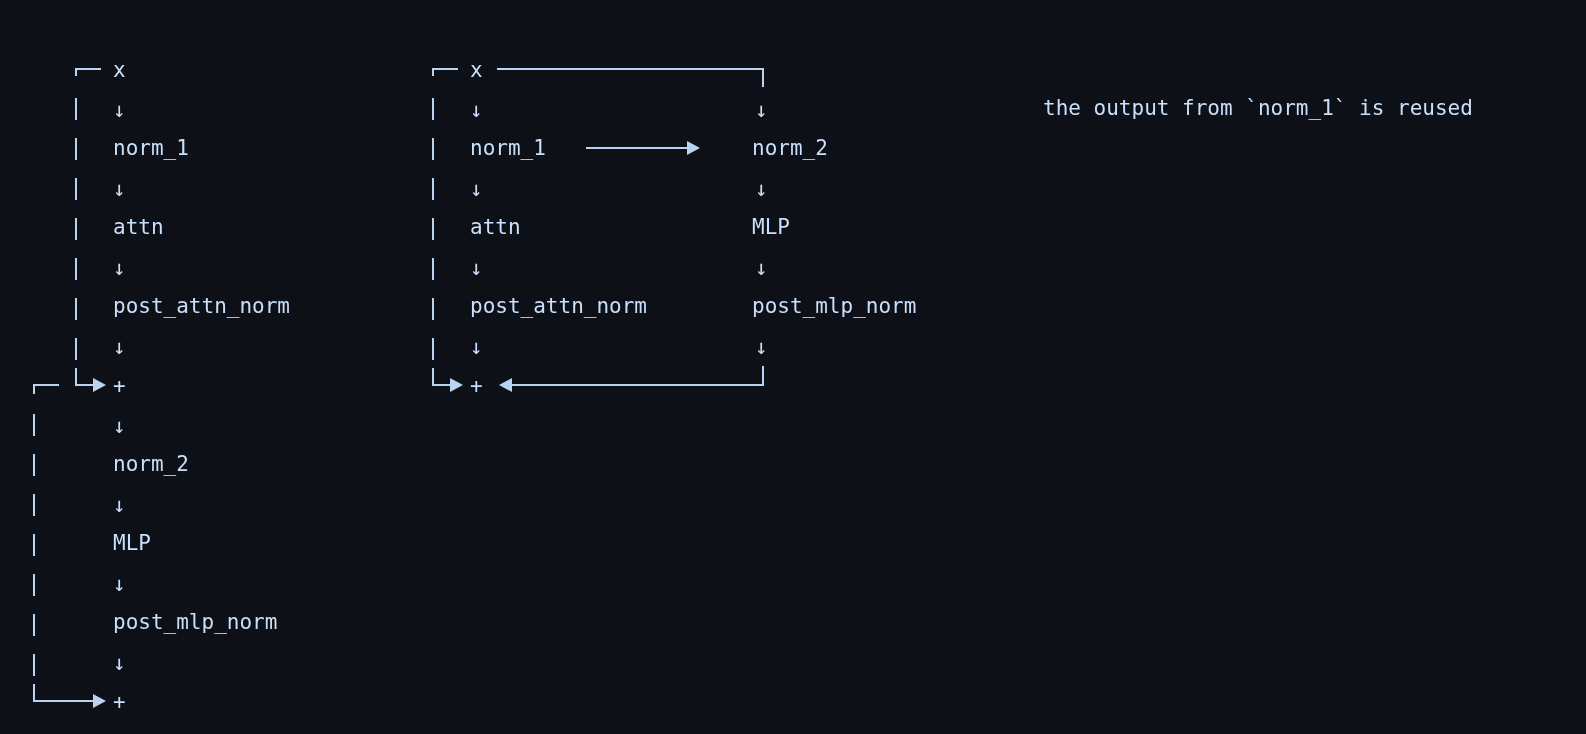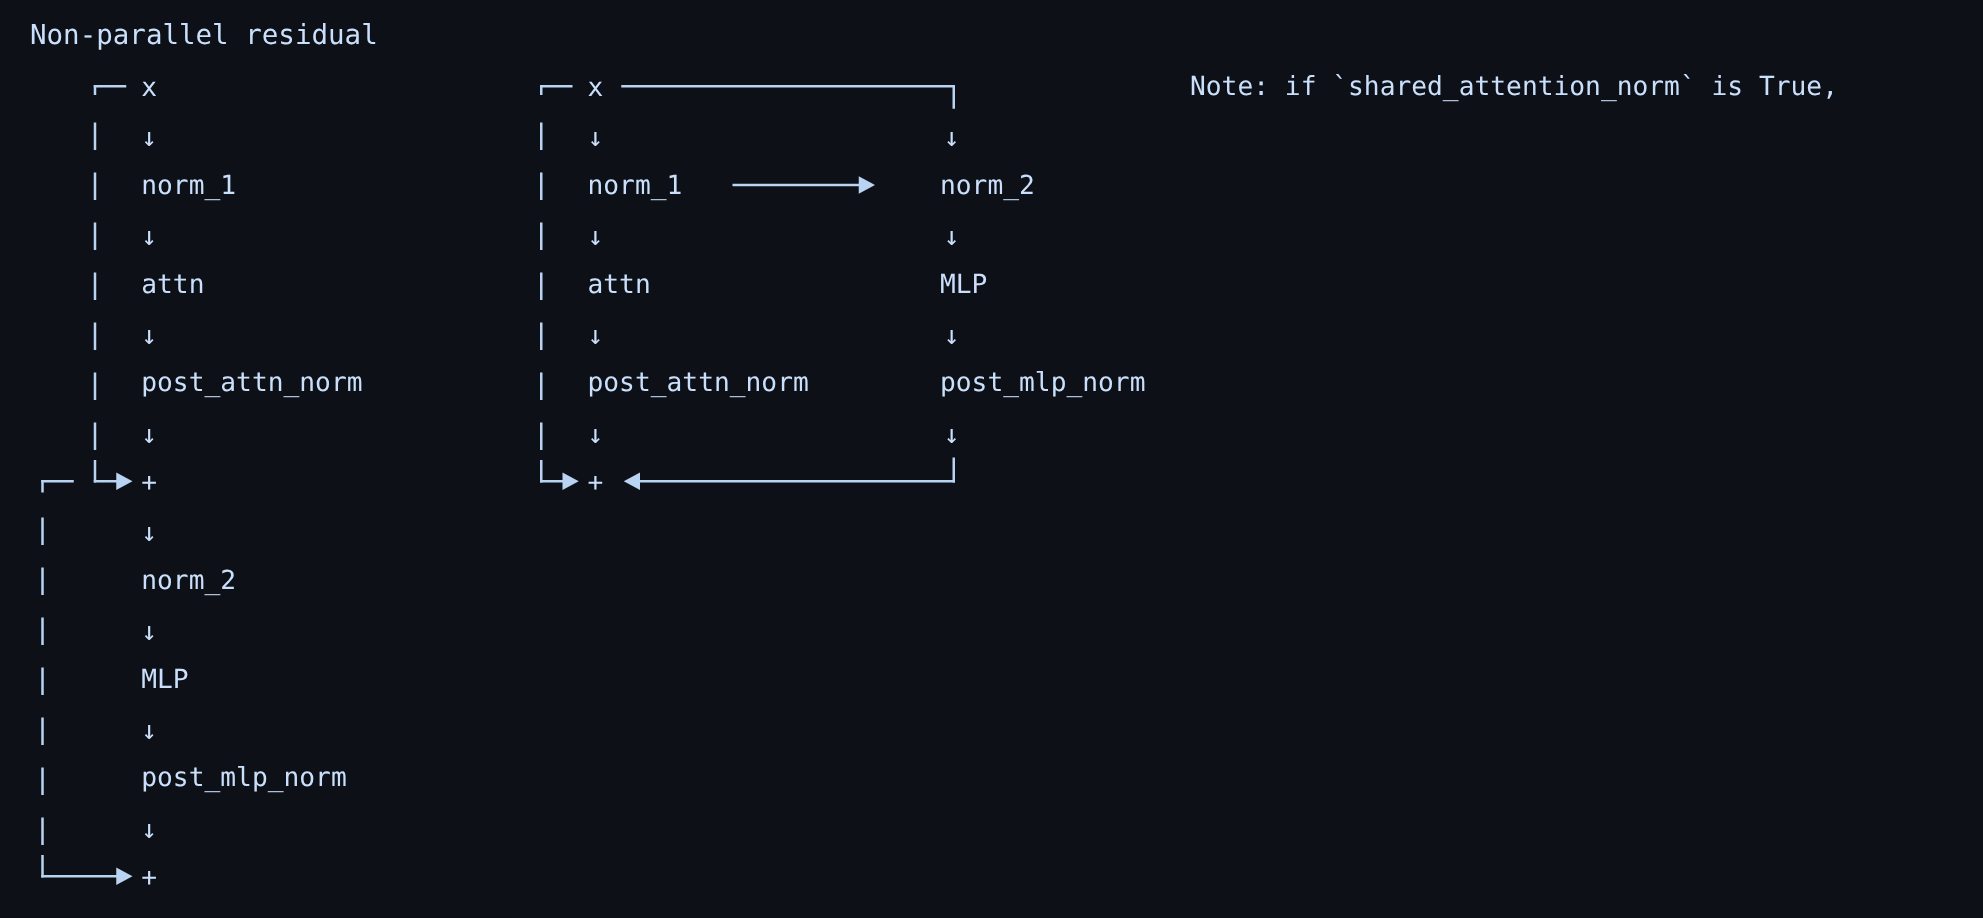--- a/index.html
+++ b/index.html
@@ -51,24 +51,23 @@
     border-top: 7px solid transparent;
     border-bottom: 7px solid transparent;
     border-right: 13px solid #b9d4f2;
   }
 </style>
 </head>
 <body>
 
 <div id="stage">
 
-  <div class="cell heading" style="left:24px; top:17px; font-size:22px;">Non-parallel residual</div>
 
 
-  <div class="cell" style="left:952px; top:57px;">Note: if `shared_attention_norm` is True,</div>
+  <div class="cell" style="left:1043px; top:96px;">the output from `norm_1` is reused</div>
 
   <div class="cell" style="left:113px; top:58px;">x</div>
   <div class="cell" style="left:113px; top:98px;">↓</div>
   <div class="cell" style="left:113px; top:136px;">norm_1</div>
   <div class="cell" style="left:113px; top:177px;">↓</div>
   <div class="cell" style="left:113px; top:215px;">attn</div>
   <div class="cell" style="left:113px; top:256px;">↓</div>
   <div class="cell" style="left:113px; top:294px;">post_attn_norm</div>
   <div class="cell" style="left:113px; top:335px;">↓</div>
   <div class="cell" style="left:113px; top:374px;">+</div>

